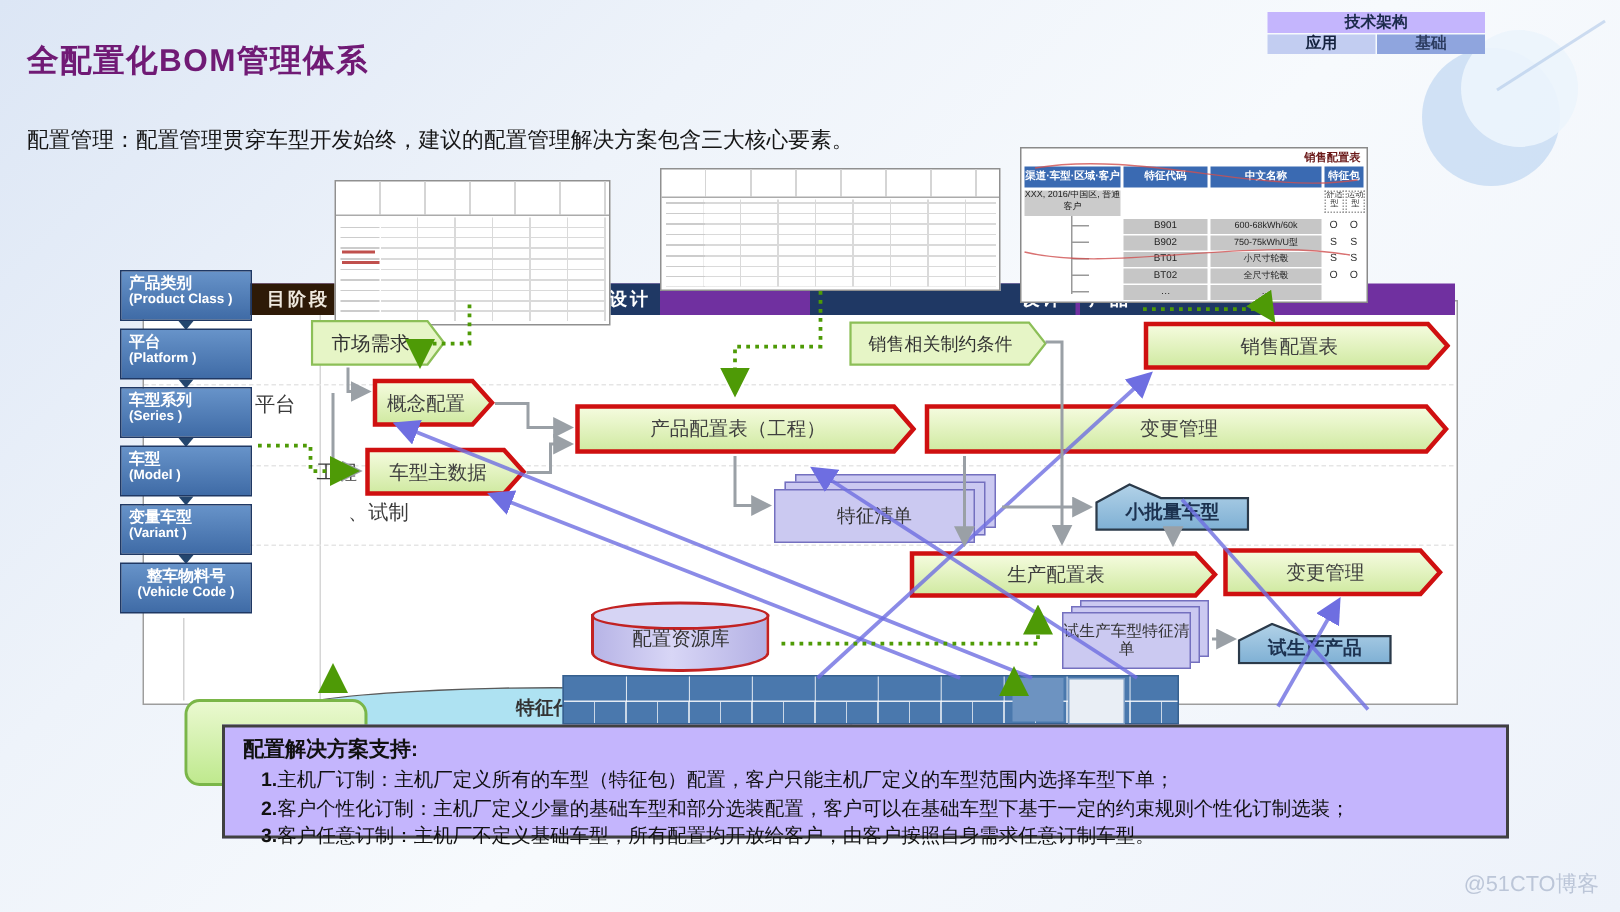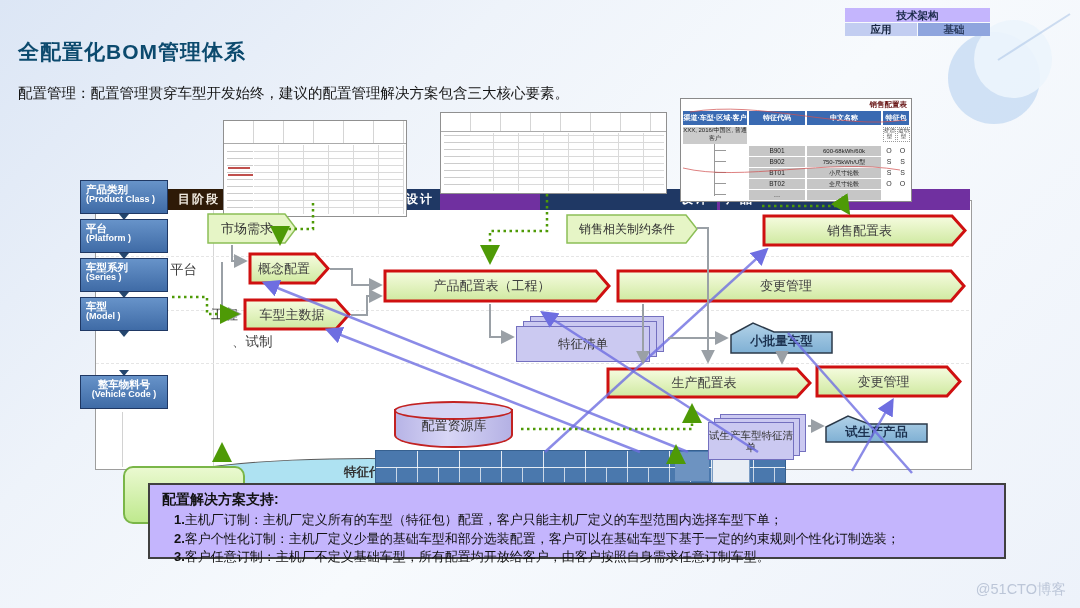--- a/index.html
+++ b/index.html
@@ -5,21 +5,21 @@
   html,body{margin:0;padding:0;}
   body{
     width:1080px;height:608px;overflow:hidden;
     font-family:"Liberation Sans",sans-serif;
     background:linear-gradient(135deg,#dce6f5 0%,#eef3fa 30%,#f7fafd 55%,#edf2fa 100%);
   }
   .abs{position:absolute;}
   #stage{position:relative;width:1080px;height:608px;}
 
   
-  .slide-title{left:18px;top:38px;font-size:21px;font-weight:bold;color:#0c4a6e;letter-spacing:1px;z-index:9;}
+  .slide-title{left:18px;top:26px;font-size:21px;font-weight:bold;color:#701a75;letter-spacing:1px;z-index:9;}
   .subtitle{left:18px;top:84px;font-size:14.5px;color:#151515;z-index:9;}
   .arch{left:845px;top:8px;width:145px;z-index:9;font-weight:bold;text-align:center;}
   .arch-top{height:14px;line-height:14px;background:#c4b5fd;color:#1b2a4a;font-size:10.5px;}
   .arch-bottom{display:flex;margin-top:1px;justify-content:space-between;}
   .arch-app{flex:1;height:13px;line-height:13px;background:#c2cdf1;color:#15233f;font-size:10.5px;margin-right:1px;}
   .arch-base{flex:1;height:13px;line-height:13px;background:#8fa5de;color:#2c3c60;font-size:10.5px;}
   .circ1{left:948px;top:32px;width:92px;height:92px;border-radius:50%;background:rgba(176,205,238,.55);z-index:0;}
   .circ2{left:974px;top:20px;width:78px;height:78px;border-radius:50%;background:rgba(236,244,252,.92);z-index:0;}
   .watermark{right:14px;top:580px;font-size:14.5px;color:#bcc6d8;z-index:8;}
 
@@ -186,20 +186,24 @@
   <div class="abs sb-box" style="top:258px;">
     <div class="sb-t">车型系列</div>
     <div class="sb-s">(Series )</div>
   </div>
   <div class="abs sb-arrow" style="top:292px;"></div>
   <div class="abs sb-box" style="top:297px;">
     <div class="sb-t">车型</div>
     <div class="sb-s">(Model )</div>
   </div>
   <div class="abs sb-arrow" style="top:331px;"></div>
+  <div class="abs sb-box" style="top:336px;">
+    <div class="sb-t">变量车型</div>
+    <div class="sb-s">(Variant )</div>
+  </div>
   <div class="abs sb-arrow" style="top:370px;"></div>
   <div class="abs sb-box" style="top:375px;text-align:center;">
     <div class="sb-t">整车物料号</div>
     <div class="sb-s">(Vehicle Code )</div>
   </div>
 
   <div class="abs shape lite" style="left:207px;top:213px;width:90px;height:31px;">
     <svg width="90" height="31">
         <polygon points="1,1 78,1 89,15.5 78,30 1,30" fill="#e6f5c6" stroke="#8cbf57" stroke-width="1.5"></polygon>
       </svg>
@@ -264,21 +268,21 @@
         <polygon points="1,12 23,1 44,9 102,9 102,27 1,27" fill="url(#gBlue)" stroke="#2b3a4a" stroke-width="1.5"></polygon>
       </svg>
     <span class="lbl">试生产产品</span>
   </div>
 
   <div class="abs docs" style="left:516px;top:316px;width:150px;height:45px;">
     <div class="doc" style="left:14px;top:0;width:132px;height:34px;"></div>
     <div class="doc" style="left:7px;top:5px;width:132px;height:34px;"></div>
     <div class="doc doc-lbl" style="left:0;top:10px;width:132px;height:34px;">特征清单</div>
   </div>
-  <div class="abs docs" style="left:708px;top:414px;width:98px;height:44px;">
+  <div class="abs docs" style="left:708px;top:400px;width:98px;height:44px;">
     <div class="doc" style="left:12px;top:0;width:84px;height:36px;"></div>
     <div class="doc" style="left:6px;top:4px;width:84px;height:36px;"></div>
     <div class="doc doc-lbl" style="left:0;top:8px;width:84px;height:36px;font-size:10.5px;line-height:1.15;">试生产车型特征清单</div>
   </div>
 
   <div class="abs cyl">
     <div class="cyl-body"></div>
     <div class="cyl-top"></div>
     <div class="cyl-lbl">配置资源库</div>
   </div>

